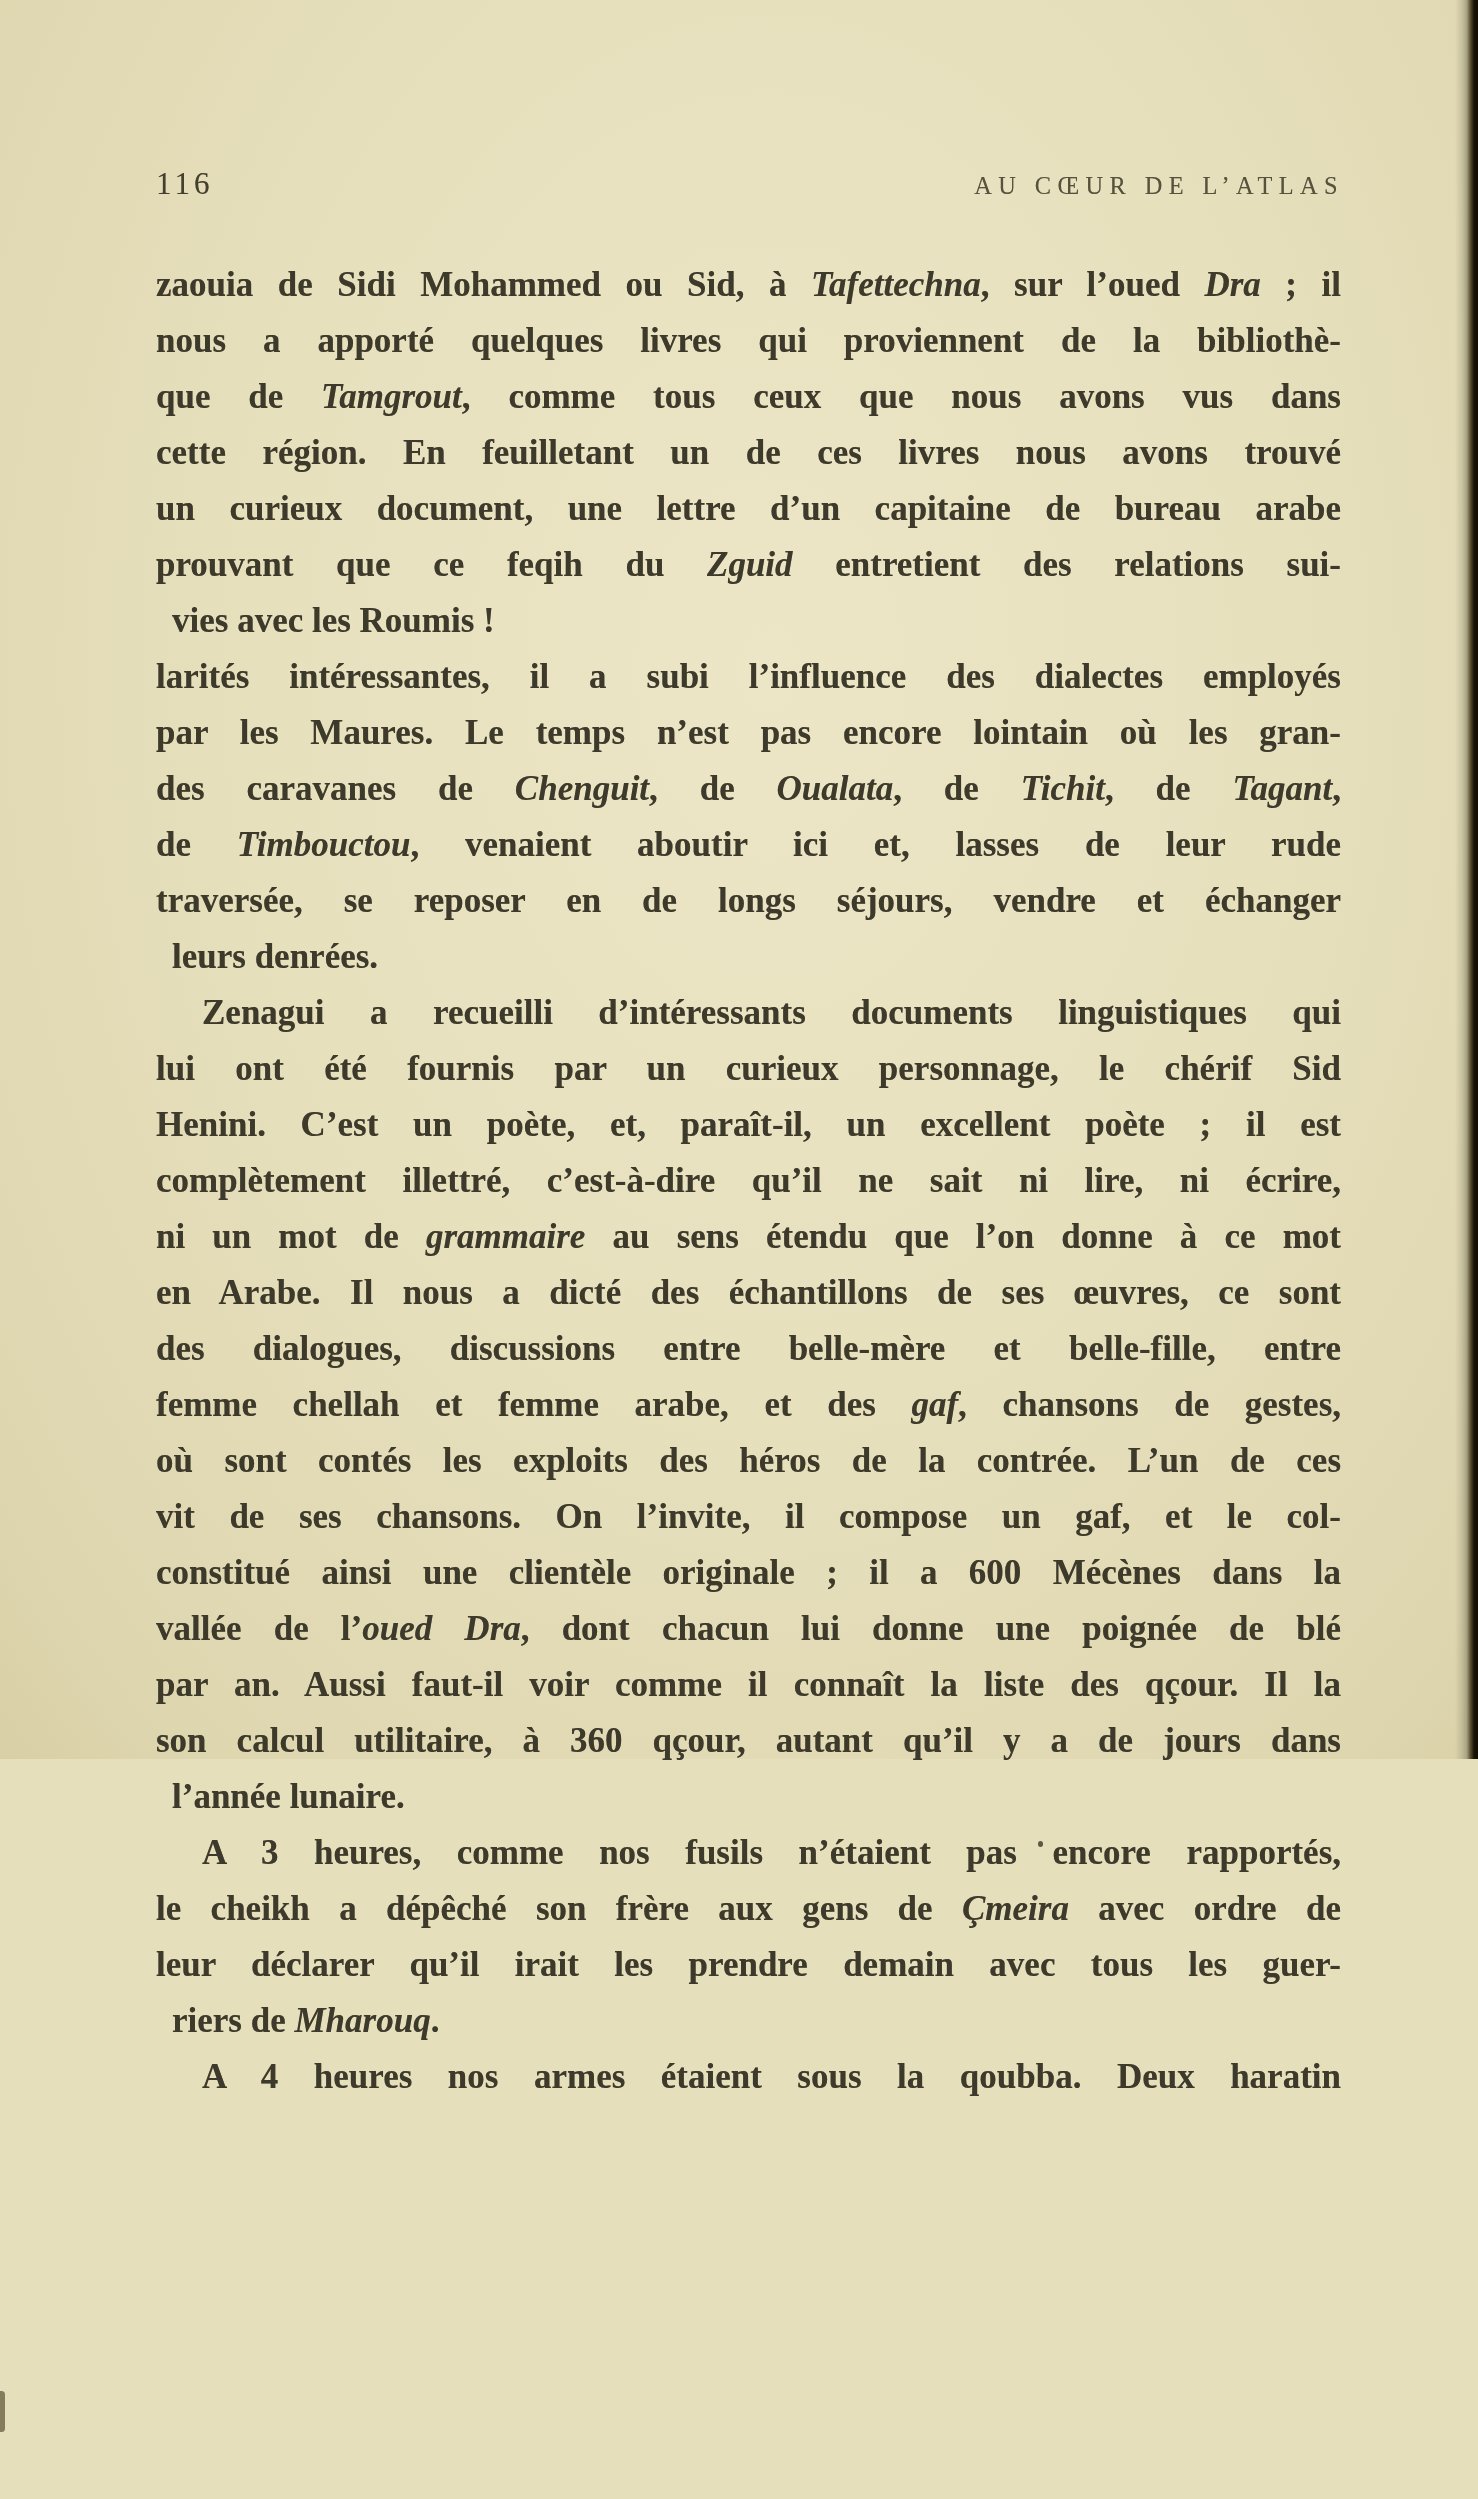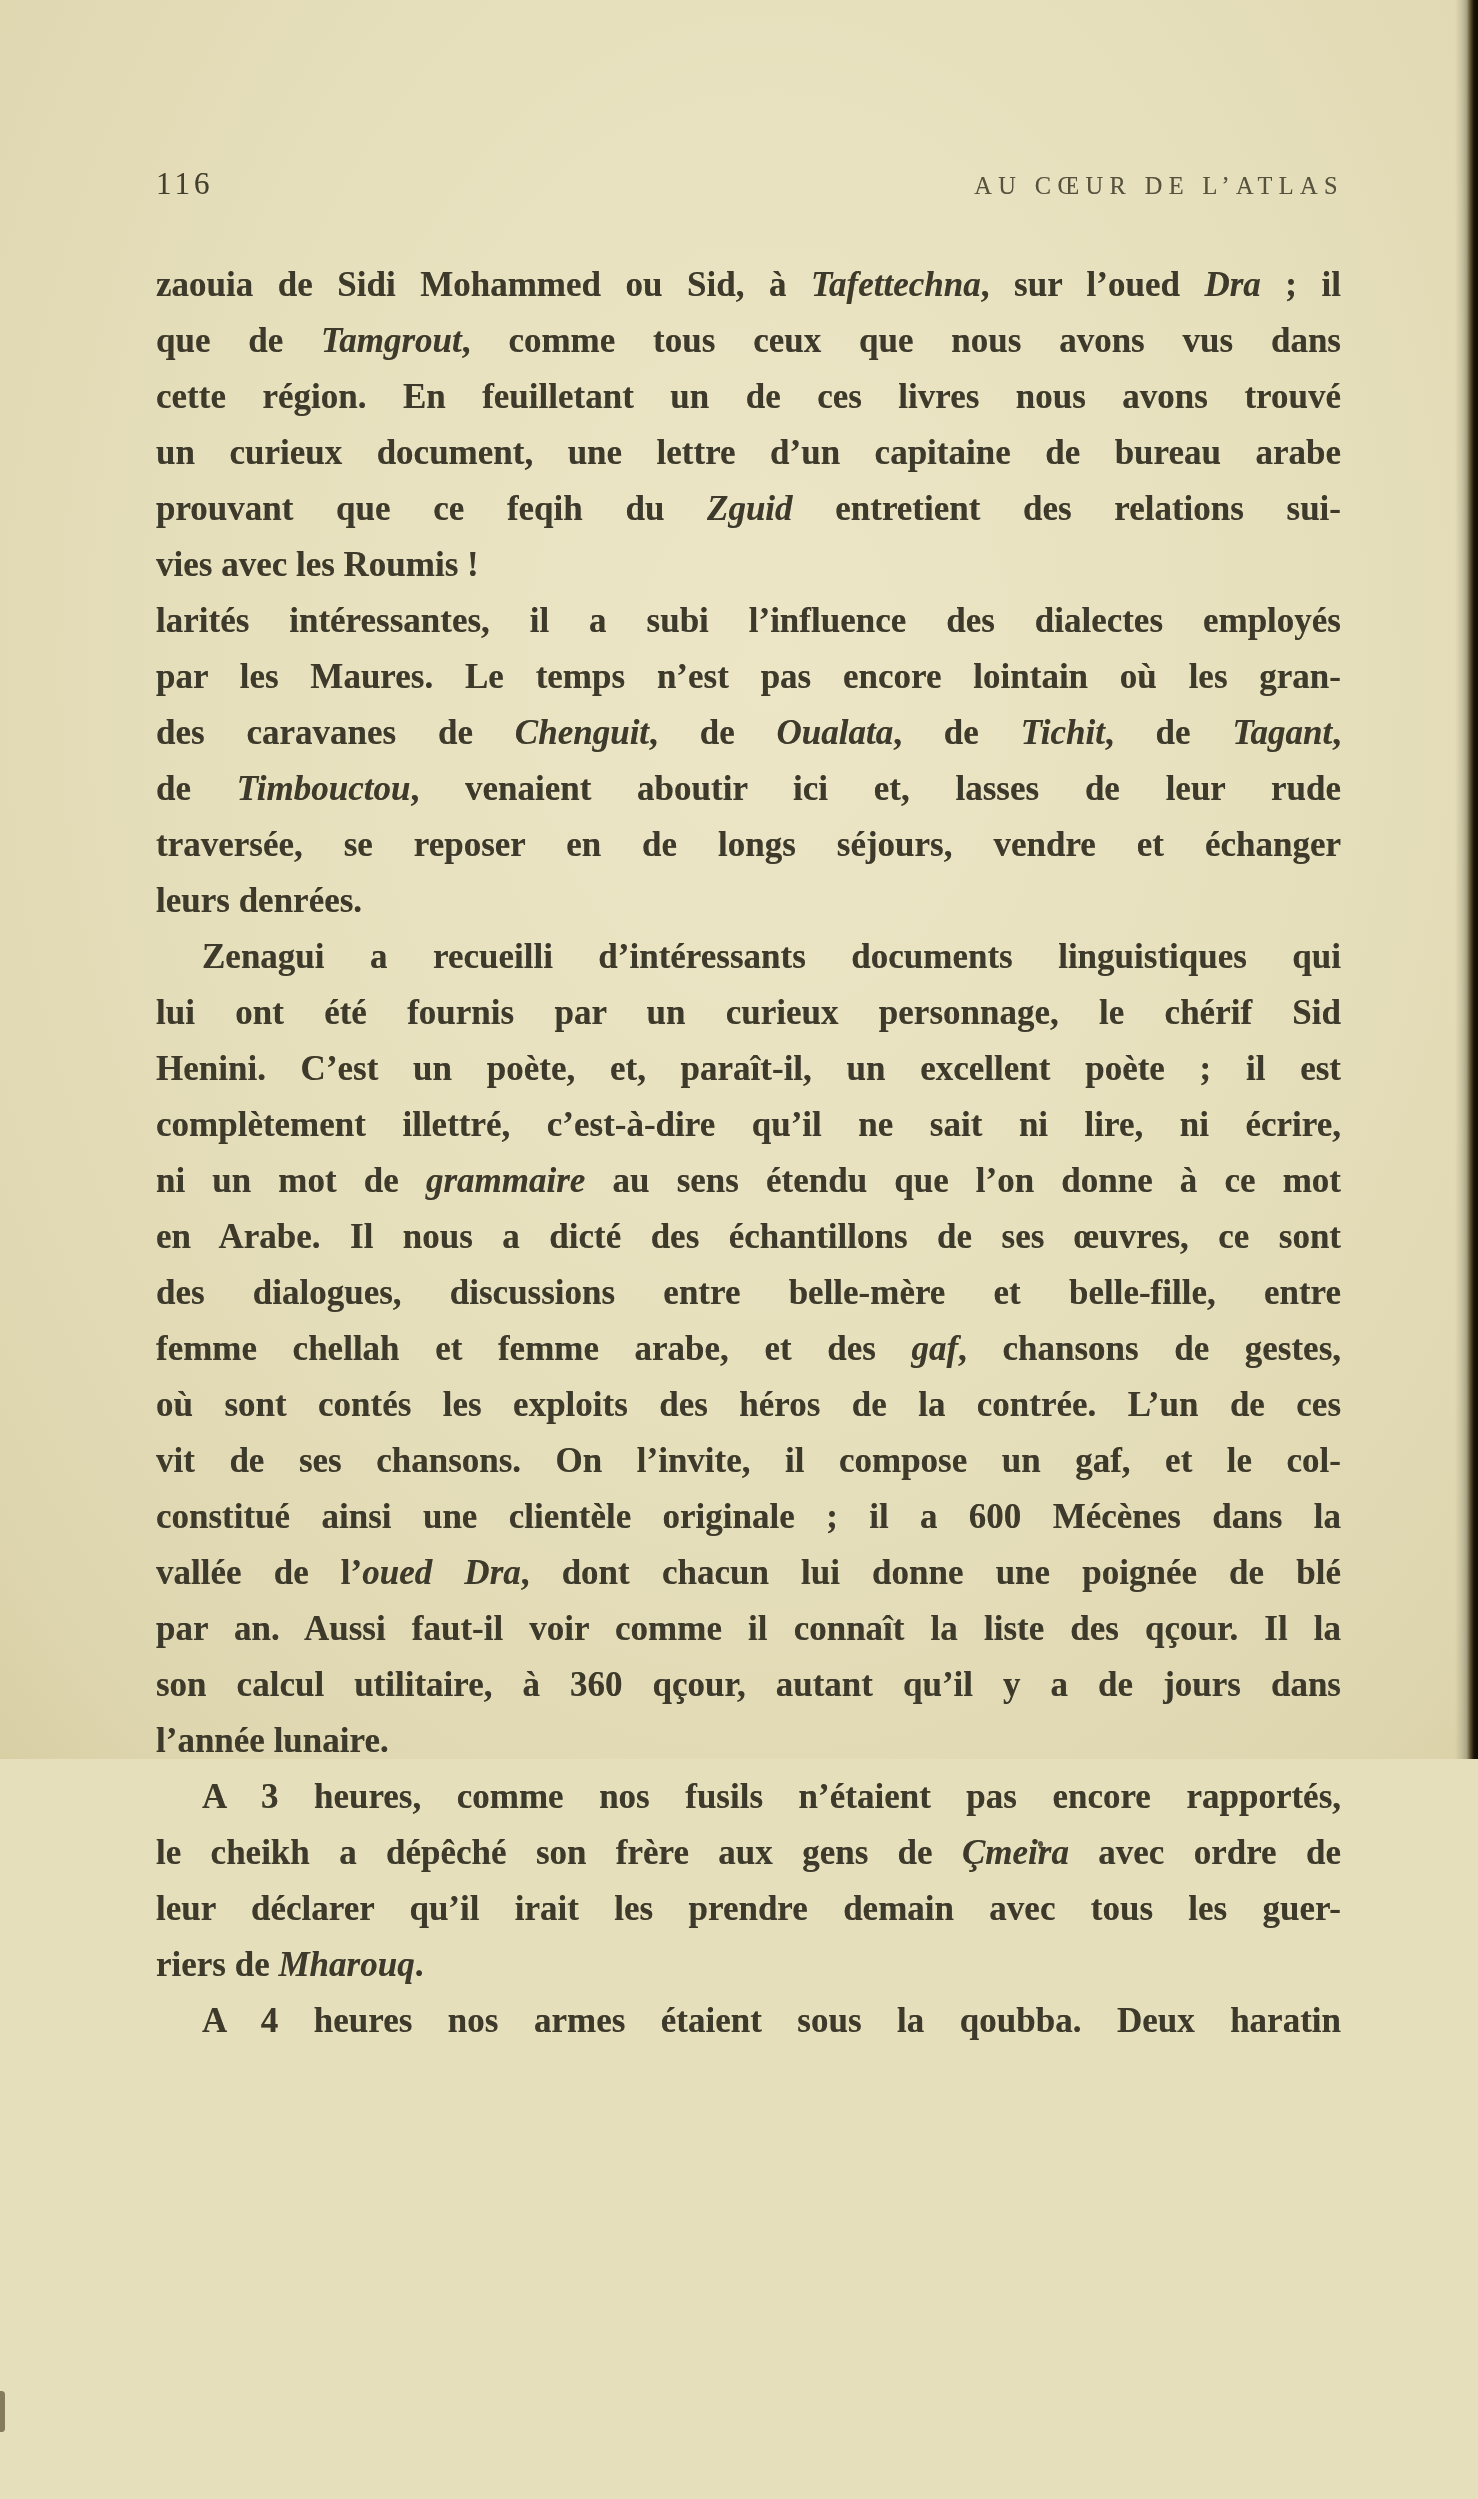--- a/index.html
+++ b/index.html
@@ -53,36 +53,37 @@
     text-shadow:0 0 0.6px rgba(61,58,43,.45);
     font-weight:bold;
   }
   .line{
     height:56px;line-height:56px;
     text-align:justify;
     text-align-last:justify;
     white-space:normal;
     overflow:visible;
   }
-  .line.para-end{text-align-last:left;}
+  .line.para-end{text-align-last:left;margin-left:16px;}
   .line.indent{text-indent:46px;}
   .it{font-style:italic;}
 </style>
 </head>
 <body>
 
 <div class="page">
 
   <div class="header">
     <span class="page-number">116</span>
     <span class="running-title">AU CŒUR DE L’ATLAS</span>
   </div>
 
   <div class="body-text">
       <div class="line"><span>zaouia de Sidi Mohammed ou Sid, à </span><span class="it">Tafettechna</span><span>, sur l’oued </span><span class="it">Dra</span><span> ; il</span></div>
+      <div class="line"><span>nous a apporté quelques livres qui proviennent de la bibliothè-</span></div>
       <div class="line"><span>que de </span><span class="it">Tamgrout</span><span>, comme tous ceux que nous avons vus dans</span></div>
       <div class="line"><span>cette région. En feuilletant un de ces livres nous avons trouvé</span></div>
       <div class="line"><span>un curieux document, une lettre d’un capitaine de bureau arabe</span></div>
       <div class="line"><span>prouvant que ce feqih du </span><span class="it">Zguid</span><span> entretient des relations sui-</span></div>
       <div class="line para-end"><span>vies avec les Roumis !</span></div>
       <div class="line"><span>larités intéressantes, il a subi l’influence des dialectes employés</span></div>
       <div class="line"><span>par les Maures. Le temps n’est pas encore lointain où les gran-</span></div>
       <div class="line"><span>des caravanes de </span><span class="it">Chenguit</span><span>, de </span><span class="it">Oualata</span><span>, de </span><span class="it">Tichit</span><span>, de </span><span class="it">Tagant</span><span>,</span></div>
       <div class="line"><span>de </span><span class="it">Timbouctou</span><span>, venaient aboutir ici et, lasses de leur rude</span></div>
       <div class="line"><span>traversée, se reposer en de longs séjours, vendre et échanger</span></div>

